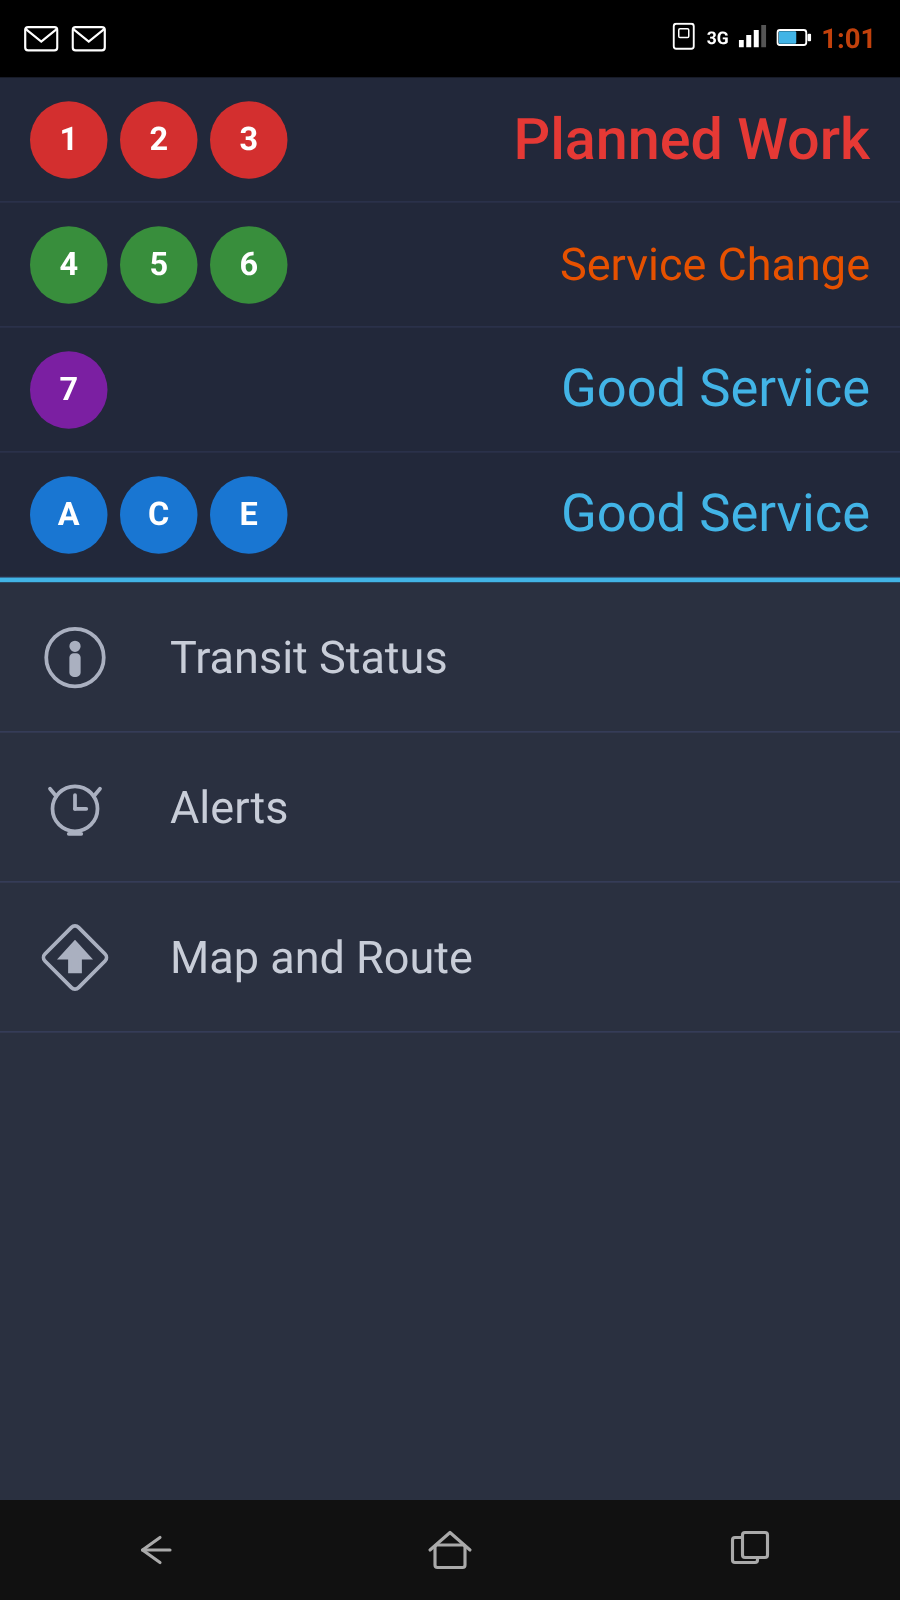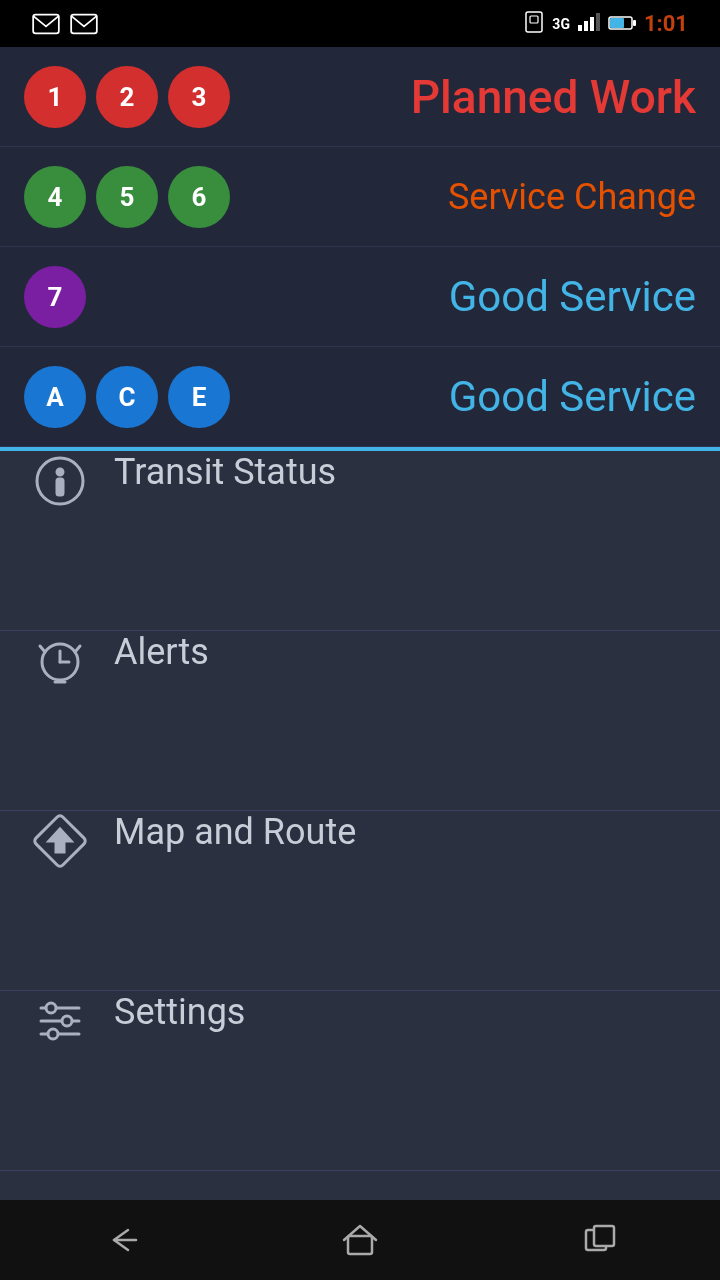--- a/index.html
+++ b/index.html
@@ -10,25 +10,25 @@
       background: #1a1f2e;
       font-family: 'Roboto', Arial, sans-serif;
       color: #ffffff;
       display: flex;
       flex-direction: column;
     }
 
     
     .status-bar {
       background: #000;
-      height: 47px;
+      height: 62px;
       display: flex;
       align-items: center;
       justify-content: space-between;
-      padding: 0 32px;
+      padding: 0 19px;
       flex-shrink: 0;
       text-align: center;
     }
     .status-bar-left {
       display: flex;
       gap: 10px;
       align-items: center;
     }
     .gmail-icon {
       width: 28px;
@@ -117,25 +117,26 @@
 
     
     .menu-section {
       background: #2a3040;
       flex: 1;
       display: flex;
       flex-direction: column;
     }
     .menu-item {
       display: flex;
+      align-items: center;
       padding: 0 30px;
-      height: 180px;
+      height: 120px;
       border-bottom: 1px solid #3a4060;
       cursor: pointer;
-      gap: 24px;
+      gap: 46px;
     }
     .menu-icon {
       width: 60px;
       height: 60px;
       display: flex;
       align-items: center;
       justify-content: center;
       flex-shrink: 0;
       color: #aab0c0;
     }
@@ -304,34 +305,20 @@
       <svg viewBox="0 0 54 54" fill="none" xmlns="http://www.w3.org/2000/svg">
 
         <rect x="8" y="8" width="38" height="38" rx="4" transform="rotate(45 27 27)" stroke="#aab0c0" stroke-width="3"></rect>
 
         <polygon points="27,15 38,27 31,27 31,38 23,38 23,27 16,27" fill="#aab0c0"></polygon>
       </svg>
     </div>
     <span class="menu-label">Map and Route</span>
   </div>
 
-  <div class="menu-item">
-    <div class="menu-icon">
-      <svg viewBox="0 0 54 54" fill="none" xmlns="http://www.w3.org/2000/svg">
-
-        <line x1="8" y1="14" x2="46" y2="14" stroke="#aab0c0" stroke-width="3" stroke-linecap="round"></line>
-        <circle cx="18" cy="14" r="5" fill="#2a3040" stroke="#aab0c0" stroke-width="3"></circle>
-        <line x1="8" y1="27" x2="46" y2="27" stroke="#aab0c0" stroke-width="3" stroke-linecap="round"></line>
-        <circle cx="34" cy="27" r="5" fill="#2a3040" stroke="#aab0c0" stroke-width="3"></circle>
-        <line x1="8" y1="40" x2="46" y2="40" stroke="#aab0c0" stroke-width="3" stroke-linecap="round"></line>
-        <circle cx="20" cy="40" r="5" fill="#2a3040" stroke="#aab0c0" stroke-width="3"></circle>
-      </svg>
-    </div>
-    <span class="menu-label">Settings</span>
-  </div>
 
 </div>
 
 <div class="nav-bar">
   <div class="nav-btn">
     <svg viewBox="0 0 40 40" fill="none">
 
       <polyline points="28,10 14,20 28,30" stroke="#aaa" stroke-width="2.5" stroke-linecap="round" stroke-linejoin="round"></polyline>
       <line x1="14" y1="20" x2="36" y2="20" stroke="#aaa" stroke-width="2.5" stroke-linecap="round"></line>
     </svg>

